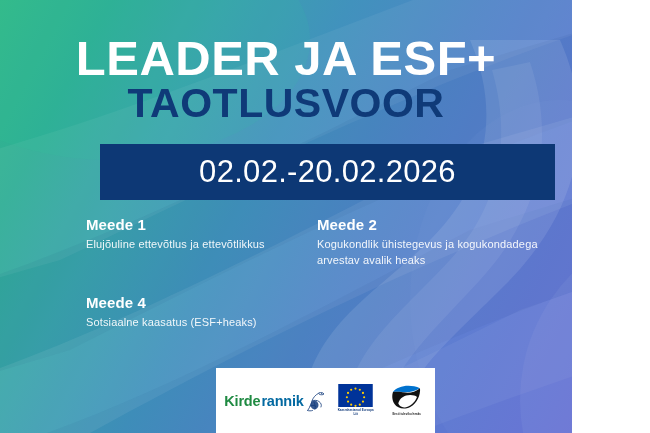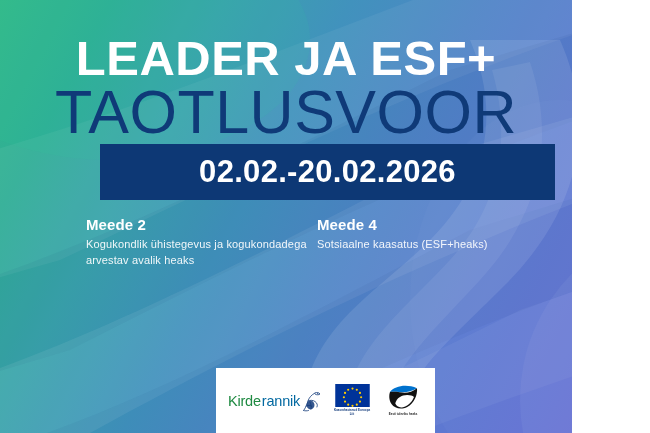--- a/index.html
+++ b/index.html
@@ -29,33 +29,33 @@
     text-align:center; line-height:0.93;
     letter-spacing:-0.5px;
   }
   .line1 {
     display:block; color:#ffffff;
     font-size:49px; font-weight:bold;
     letter-spacing:0.5px;
   }
   .line2 {
     display:block; color:#0f3a78;
-    font-size:61px; font-weight:normal;
+    font-size:41px; font-weight:bold;
     letter-spacing:0.5px; margin-top:2px;
   }
 
   
   .date-banner {
     position:absolute; left:100px; top:144px;
     width:455px; height:56px;
     background:#0d3875;
     display:flex; align-items:center; justify-content:center;
   }
   .date-text {
-    color:#ffffff; font-size:31px; font-weight:bold;
+    color:#ffffff; font-size:31px; font-weight:normal;
     letter-spacing:0.3px;
   }
 
   
   .measures {
     position:absolute; left:86px; top:216px;
     width:500px;
     display:grid;
     grid-template-columns:231px 269px;
     grid-template-rows:78px auto;
@@ -74,21 +74,21 @@
   .logo-card {
     position:absolute; left:216px; top:368px;
     width:219px; height:65px;
     background:#ffffff;
     display:flex; align-items:center; justify-content:center;
     gap:11px;
   }
   .kirde-logo {
     display:flex; align-items:center; gap:1px;
   }
-  .kirde-text { font-size:14.5px; font-weight:normal; letter-spacing:-0.2px; }
+  .kirde-text { font-size:14.5px; font-weight:bold; letter-spacing:-0.2px; }
   .kirde-green { color:#1f8a42; }
   .kirde-blue { color:#0369a1; }
   .kirde-bird { width:20px; height:22px; display:block; }
 
   .eu-logo { display:flex; flex-direction:column; align-items:center; gap:2px; }
   .eu-flag { width:35px; height:23px; display:block; }
   .eu-cap {
     font-size:2.9px; color:#123a7a; font-weight:bold;
     text-align:center; line-height:1.25; letter-spacing:0.05px;
     width:40px;
@@ -145,20 +145,24 @@
     <span class="line1">LEADER JA ESF+</span>
     <span class="line2">TAOTLUSVOOR</span>
   </div>
 
   <div class="date-banner">
     <span class="date-text">02.02.-20.02.2026</span>
   </div>
 
   <div class="measures">
 
+    <div class="measure">
+      <h3>Meede 1</h3>
+      <p>Elujõuline ettevõtlus ja ettevõtlikkus</p>
+    </div>
 
     <div class="measure">
       <h3>Meede 2</h3>
       <p>Kogukondlik ühistegevus ja kogukondadega arvestav avalik heaks</p>
     </div>
 
 
     <div class="measure">
       <h3>Meede 4</h3>
       <p>Sotsiaalne kaasatus (ESF+heaks)</p>

